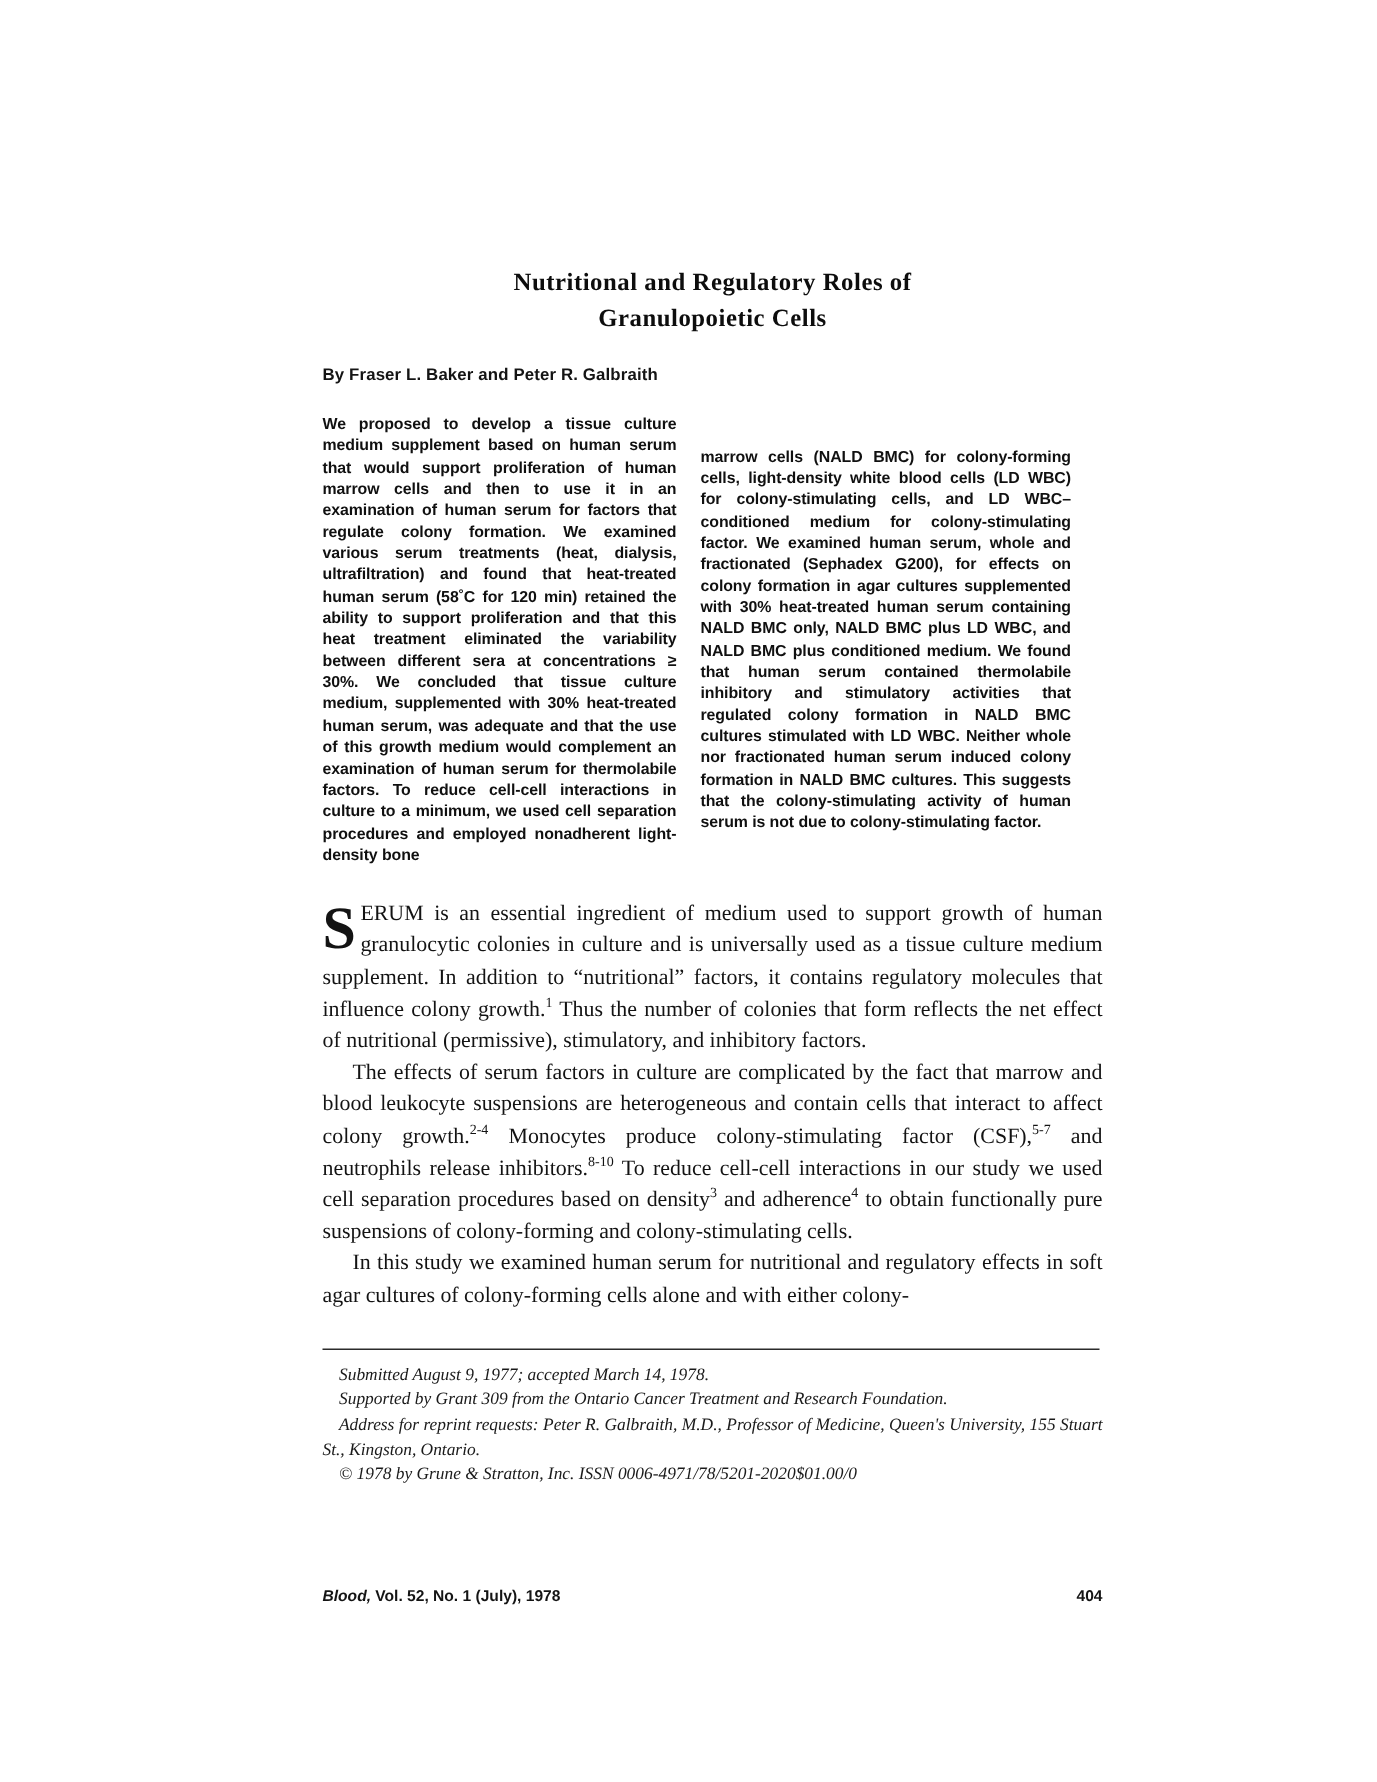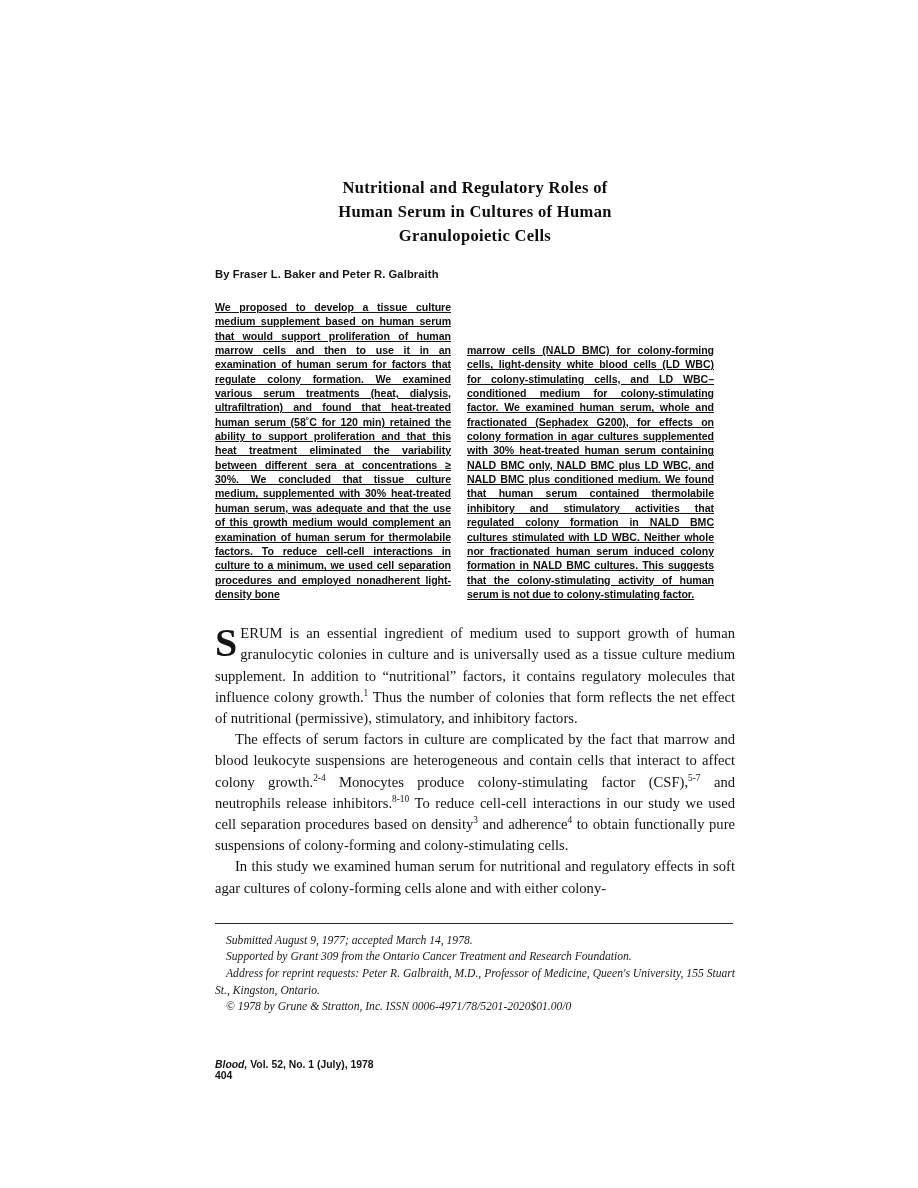--- a/index.html
+++ b/index.html
@@ -53,22 +53,21 @@
     font-size: 11.2px;
     letter-spacing: 0.1px;
     color: #141414;
   }
 
   
   .abstract {
     margin-top: 20px;
     display: flex;
     gap: 16px;
-    align-items: flex-end;
-    text-decoration: underline;
+    align-items: center;
   }
   .abstract-col {
     width: 243px;
     font-family: "Liberation Sans", "DejaVu Sans", sans-serif;
     font-weight: bold;
     font-size: 10.6px;
     line-height: 14.35px;
     text-align: justify;
     text-justify: inter-word;
     letter-spacing: -0.05px;
@@ -138,35 +137,33 @@
     left: 197px;
     top: 1059px;
     width: 520px;
     display: flex;
     justify-content: space-between;
     align-items: baseline;
     font-family: "Liberation Sans", "DejaVu Sans", sans-serif;
     font-size: 10.4px;
     font-weight: bold;
     color: #141414;
-    flex-direction: column;
   }
   .footer .journal { font-style: italic; }
   .footer .journal .vol { font-style: normal; }
   .footer .pageno { font-style: normal; }
 </style>
 </head>
 <body>
 
 <div class="page">
   <div class="content">
 
     <div class="title-block">
       <div class="title-line">Nutritional and Regulatory Roles of</div>
-      <div class="title-line">Human Serum in Cultures of Human</div>
       <div class="title-line">Granulopoietic Cells</div>
     </div>
 
     <div class="byline">By Fraser L. Baker and Peter R. Galbraith</div>
 
     <div class="abstract">
       <div class="abstract-col left">
         <p>We proposed to develop a tissue culture medium supplement based on human serum that would support proliferation of human marrow cells and then to use it in an examination of human serum for factors that regulate colony formation. We examined various serum treatments (heat, dialysis, ultrafiltration) and found that heat-treated human serum (58˚C for 120 min) retained the ability to support proliferation and that this heat treatment eliminated the variability between different sera at concentrations ≥ 30%. We concluded that tissue culture medium, supplemented with 30% heat-treated human serum, was adequate and that the use of this growth medium would complement an examination of human serum for thermolabile factors. To reduce cell-cell interactions in culture to a minimum, we used cell separation procedures and employed nonadherent light-density bone</p>
       </div>
       <div class="abstract-col right">

